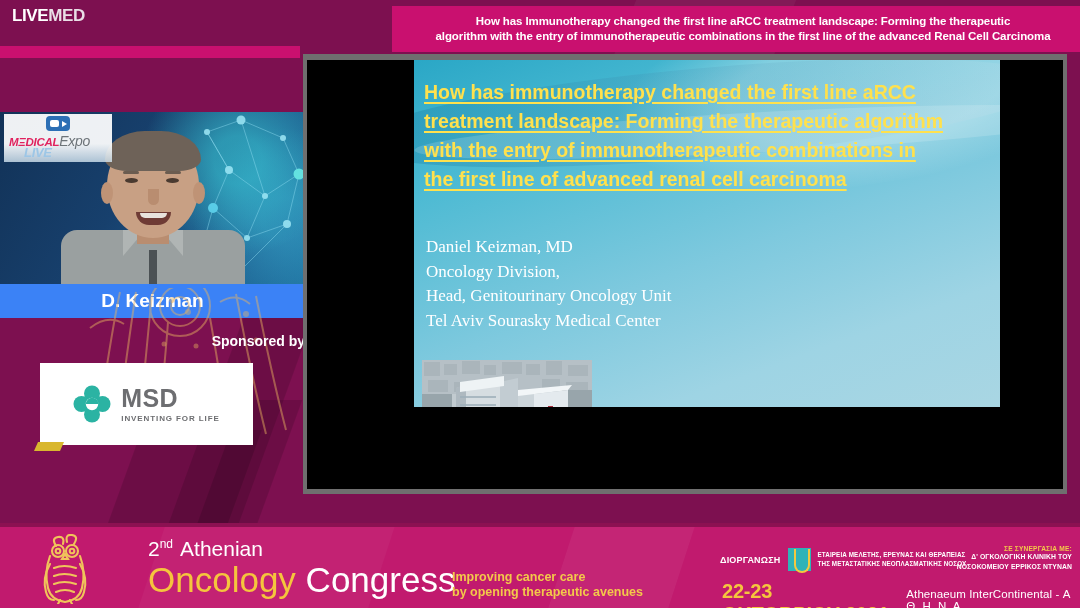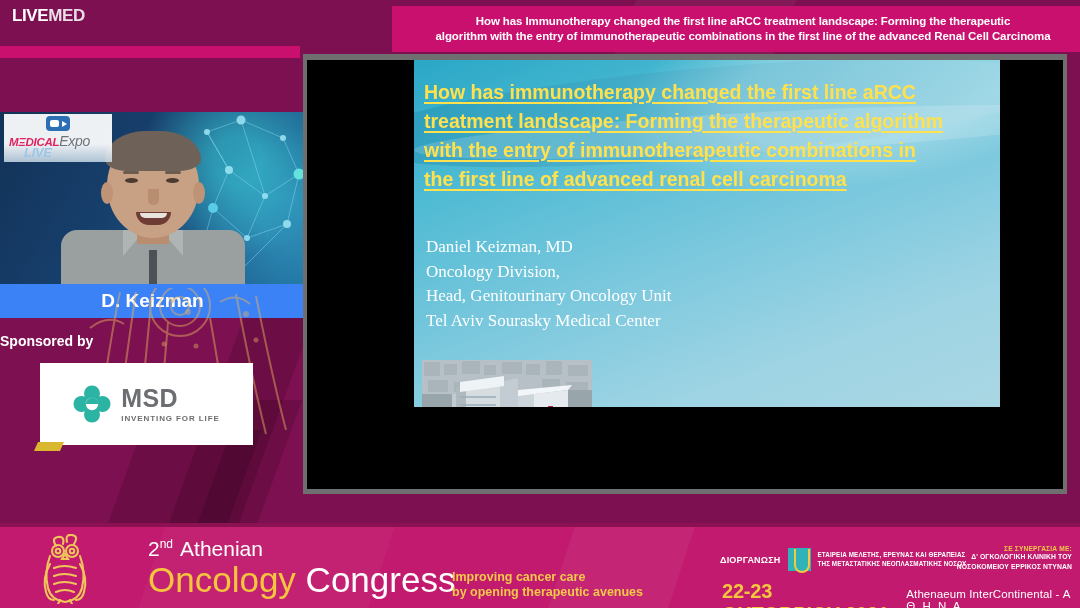--- a/index.html
+++ b/index.html
@@ -58,21 +58,21 @@
   .wm-cam:before{content:"";position:absolute;right:3px;top:5px;width:0;height:0;border-style:solid;
       border-width:3px 0 3px 5px;border-color:transparent transparent transparent #fff;}
   .wm-t1{position:absolute;left:5px;top:19px;font-size:11.5px;font-weight:bold;font-style:italic;color:#e0225e;letter-spacing:-.3px;}
   .wm-t1 .ex{color:#6d7479;font-weight:normal;font-style:italic;font-size:14px;}
   .wm-t2{position:absolute;left:20px;top:31px;font-size:13px;font-weight:bold;font-style:italic;color:#9dc6e6;letter-spacing:-.3px;}
 
   
   .name-band{position:absolute;left:0;top:284px;width:305px;height:34px;background:#3b82f6;}
   .name-band span{position:absolute;left:0;right:0;top:6px;text-align:center;color:#fff;font-size:19px;font-weight:bold;}
 
-  .sponsored{position:absolute;left:0;top:333px;width:305px;text-align:left;color:#fff;font-size:14px;font-weight:bold;}
+  .sponsored{position:absolute;left:0;top:333px;width:305px;text-align:right;color:#fff;font-size:14px;font-weight:bold;}
 
   
   .ornament{position:absolute;left:60px;top:288px;width:230px;height:150px;opacity:.85;}
 
   .msd-card{position:absolute;left:40px;top:363px;width:213px;height:82px;background:#fff;
      display:flex;align-items:center;justify-content:center;gap:10px;}
   .msd-mark{width:38px;height:38px;position:relative;flex:0 0 auto;}
   .msd-txt{display:flex;flex-direction:column;line-height:1;}
   .msd-txt .m1{font-size:25px;font-weight:bold;color:#6d6e71;letter-spacing:.4px;}
   .msd-txt .m2{font-size:8px;font-weight:bold;color:#6d6e71;letter-spacing:.9px;margin-top:4px;}

